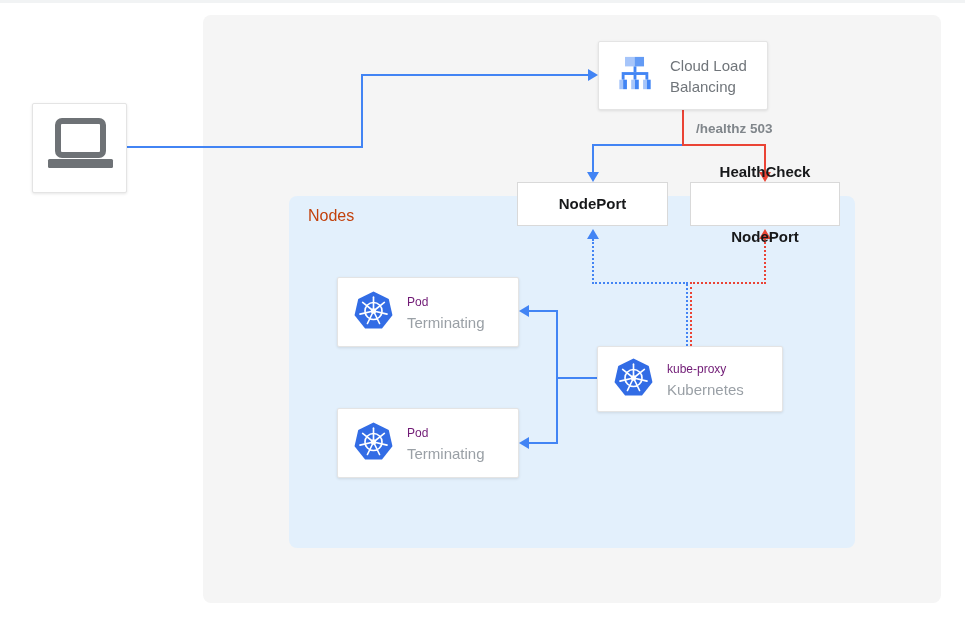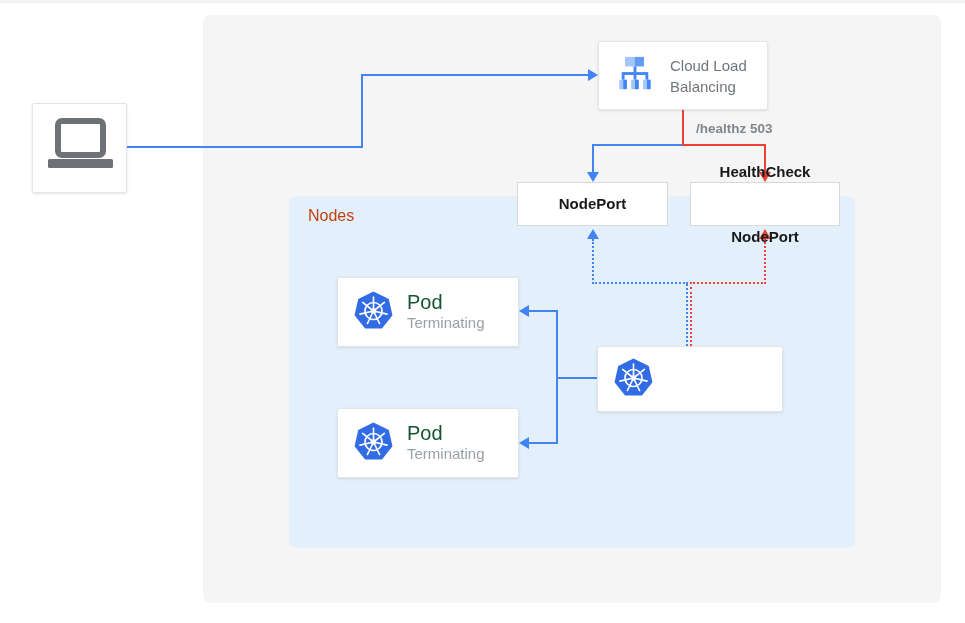--- a/index.html
+++ b/index.html
@@ -38,21 +38,21 @@
     align-items:center; justify-content:center;
   }
   .nodeport-card { left:517px; width:151px; }
   .hc-card { left:690px; width:150px;gap:47px; }
   .port-label { font-weight:700; font-size:15px; color:#17181a; line-height:18px; text-align:center; }
   .k8s-card { border-radius:2px; gap:13px; }
   .pod1-card { left:337px; top:277px; width:182px; height:70px; padding-left:15px; }
   .pod2-card { left:337px; top:408px; width:182px; height:70px; padding-left:15px; }
   .kp-card  { left:597px; top:346px; width:186px; height:66px; padding-left:15px; }
   .card-text { display:flex; flex-direction:column; }
-  .card-title { font-size:20px; color:#14532d; line-height:21px; }
+  .card-title { font-size:12px; color:#701a75; line-height:21px; }
   .card-sub { font-size:15px; color:#9aa0a6; line-height:20px; }
   .healthz-label {
     position:absolute; left:696px; top:121px;
     font-weight:700; font-size:13.5px; color:#80868b;
   }
   
   .ln { position:absolute; }
   .h  { height:2px; }
   .v  { width:2px; }
   .blue  { background:#4284f4; }
@@ -204,14 +204,18 @@
           <line x1="20" y1="20.5" x2="30.6" y2="12.1"></line>
           <line x1="20" y1="20.5" x2="33.2" y2="23.5"></line>
           <line x1="20" y1="20.5" x2="25.9" y2="32.7"></line>
           <line x1="20" y1="20.5" x2="14.1" y2="32.7"></line>
           <line x1="20" y1="20.5" x2="6.8" y2="23.5"></line>
           <line x1="20" y1="20.5" x2="9.4" y2="12.1"></line>
         </g>
         <circle cx="20" cy="20.5" r="2.6" fill="#ffffff"></circle>
       </svg>
     </span>
+    <span class="card-text">
+      <span class="card-title">kube-proxy</span>
+      <span class="card-sub">Kubernetes</span>
+    </span>
   </div>
 </div>
 
 </body></html>

